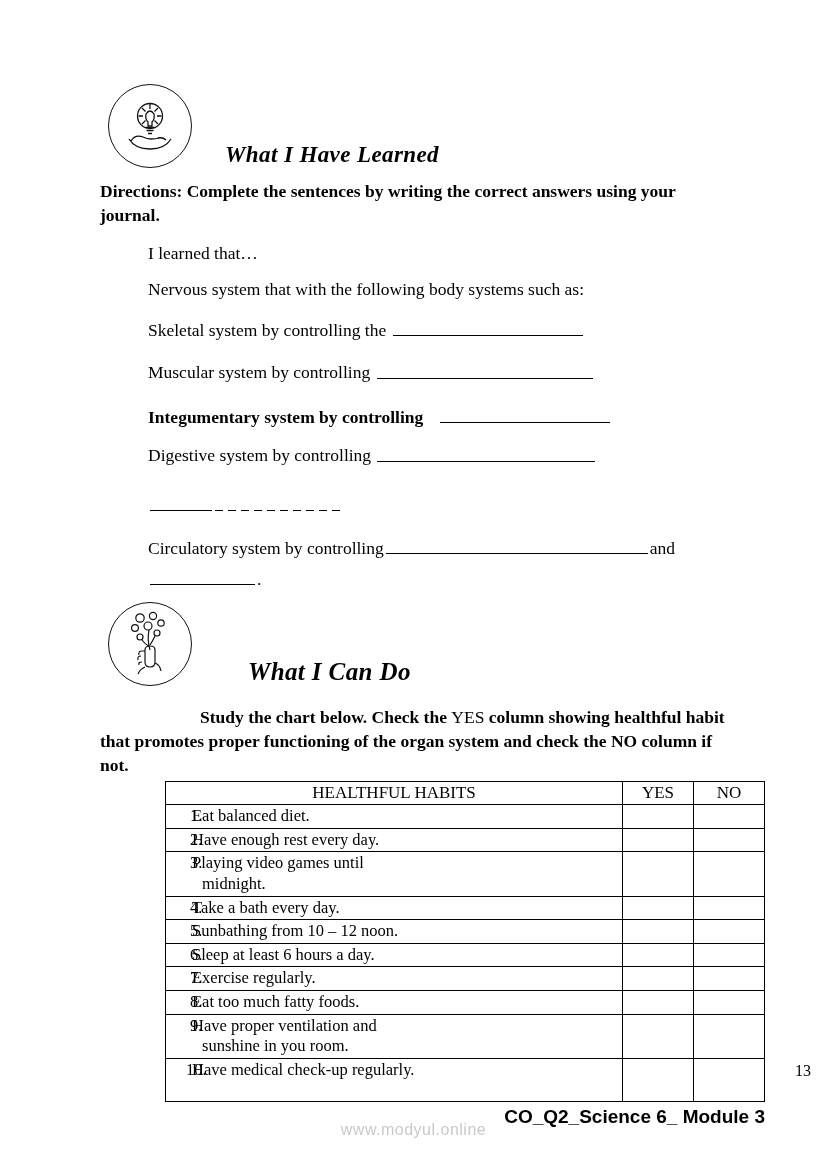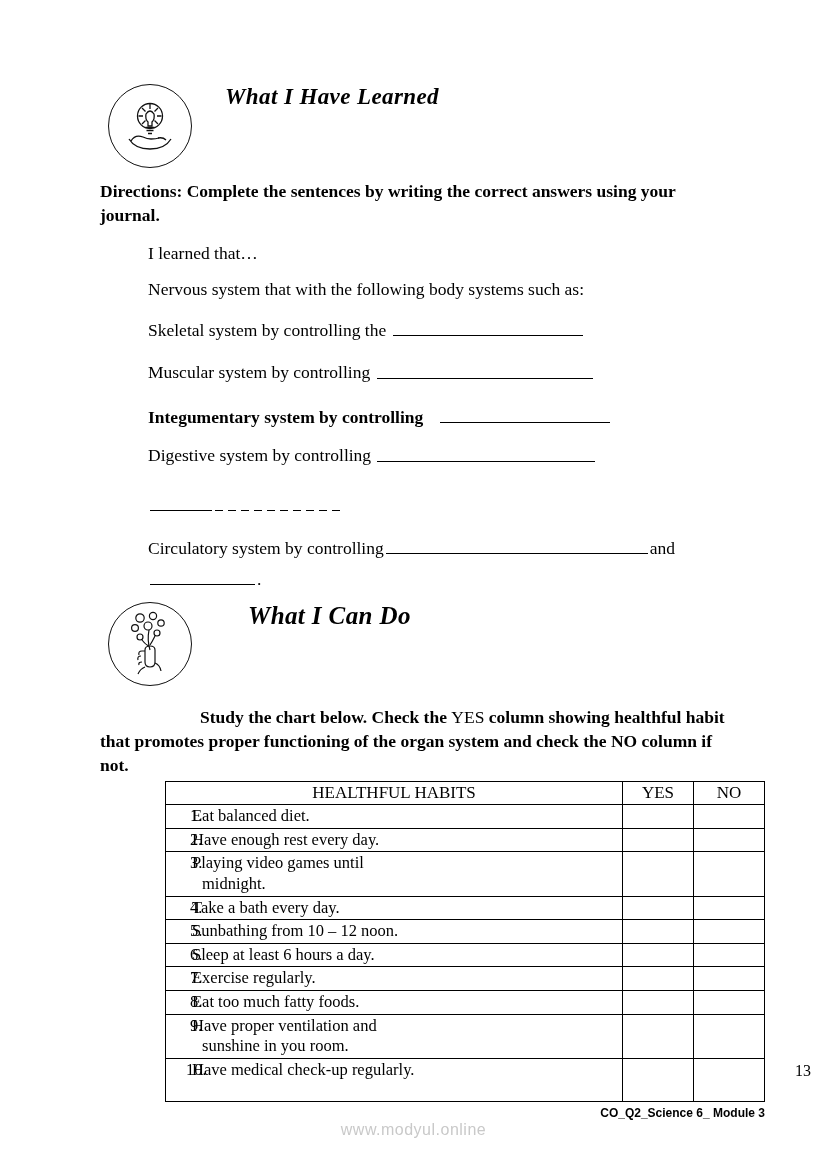--- a/index.html
+++ b/index.html
@@ -19,21 +19,21 @@
     position: relative;
     width: 827px;
     height: 1169px;
     box-sizing: border-box;
   }
 
   
   .section-head {
     position: absolute;
     display: flex;
-    align-items: flex-start;
+    align-items: flex-end;
   }
   .icon-circle {
     width: 82px;
     height: 82px;
     border: 1.6px solid #111;
     border-radius: 50%;
     position: relative;
     flex: 0 0 auto;
     overflow: hidden;
     background: #fff;
@@ -161,21 +161,21 @@
     top: 1062px;
     text-align: right;
     font-size: 16px;
   }
   .footer-code {
     position: absolute;
     right: 62px;
     top: 1106px;
     font-family: "Liberation Sans", sans-serif;
     font-weight: bold;
-    font-size: 12px;
+    font-size: 19px;
   }
   .watermark {
     position: absolute;
     left: 0;
     right: 0;
     top: 1121px;
     text-align: center;
     font-family: "Liberation Sans", sans-serif;
     font-size: 16px;
     color: #c9c9c9;

